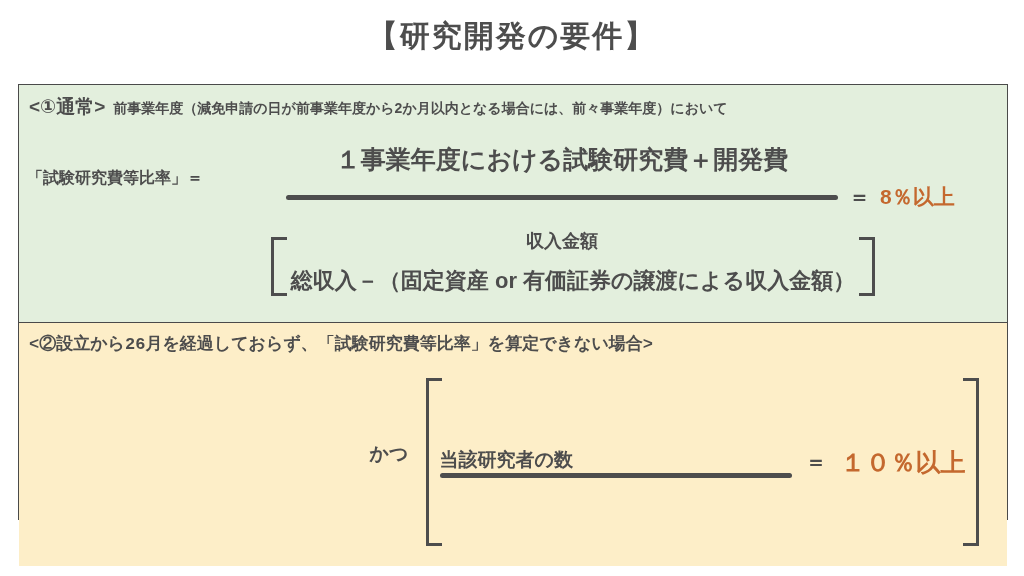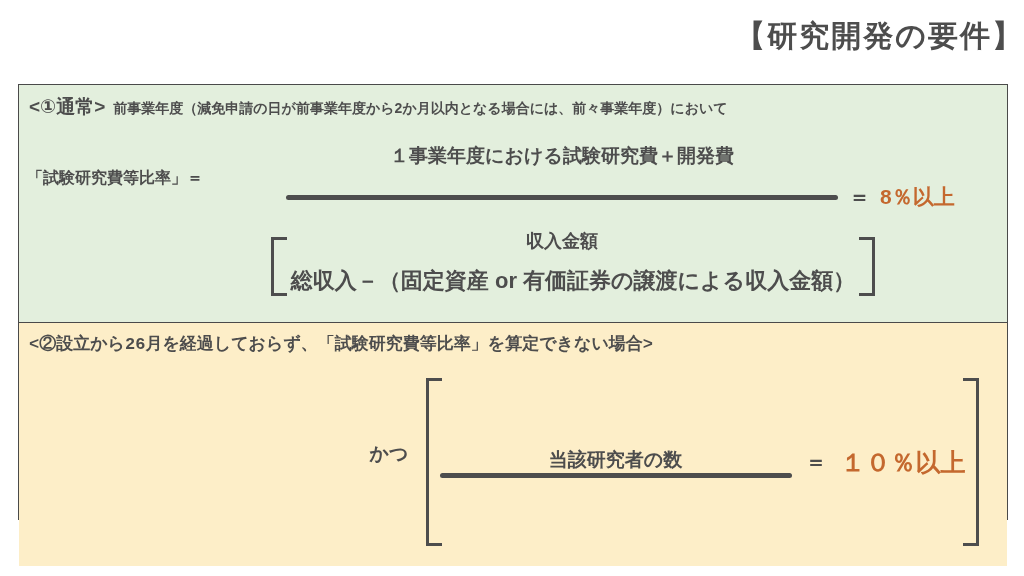--- a/index.html
+++ b/index.html
@@ -20,21 +20,21 @@
     font-family: "Liberation Sans", "DejaVu Sans", sans-serif;
     font-weight: bold;
     color: var(--text);
     overflow: hidden;
   }
   .title {
     position: absolute;
     top: 16px;
     left: 0;
     width: 100%;
-    text-align: right;
+    text-align: center;
     font-size: 30px;
     letter-spacing: 2px;
   }
   .outer {
     position: absolute;
     left: 18px;
     top: 84px;
     width: 990px;
     height: 436px;
     border: 1.5px solid var(--border);
@@ -77,21 +77,21 @@
     align-items: center;
     gap: 0;
     white-space: nowrap;
   }
   .numerator1 {
     position: absolute;
     top: 58px;
     left: 267px;
     width: 552px;
     text-align: center;
-    font-size: 19px;
+    font-size: 25px;
     white-space: nowrap;
   }
   .frac-bar1 {
     position: absolute;
     top: 110px;
     left: 267px;
     width: 552px;
     height: 5px;
     background: var(--text);
     border-radius: 3px;
@@ -169,21 +169,21 @@
   }
   .cond2-inner {
     display: flex;
     align-items: center;
     gap: 14px;
     white-space: nowrap;
   }
   .frac2 {
     display: flex;
     flex-direction: column;
-    align-items: center;
+    align-items: flex-start;
     gap: 0;
     width: 352px;
   }
   .frac2 .num, .frac2 .den { font-size: 19px; }
   .frac-bar2 {
     width: 352px;
     height: 5px;
     background: var(--text);
     border-radius: 3px;
   }

